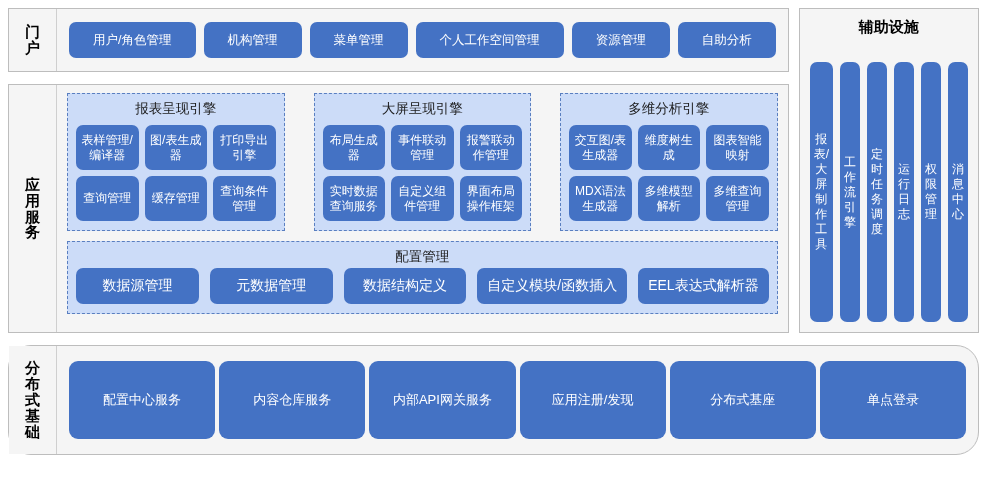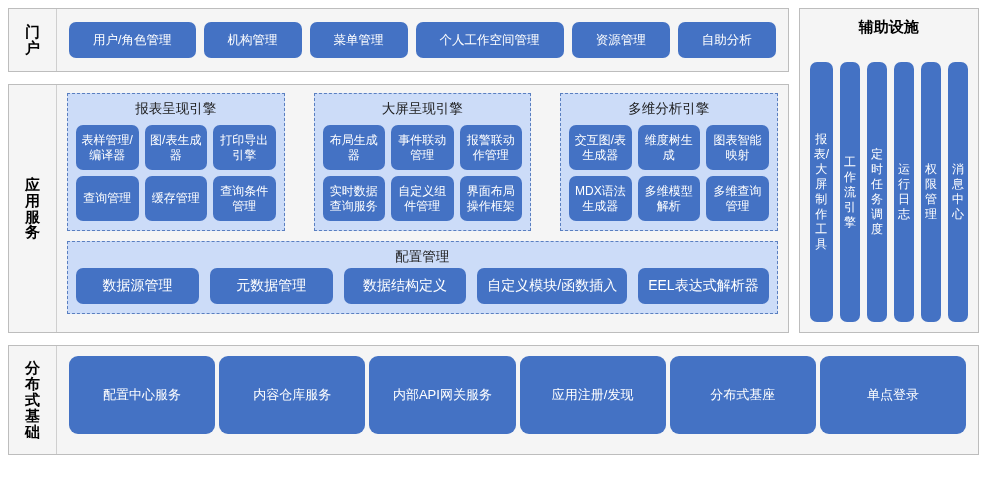--- a/index.html
+++ b/index.html
@@ -195,20 +195,21 @@
   }
   .aux-item.tall { flex: 1.45 1 0; }
 
   
   .bottom-section {
     margin-top: 12px;
   }
   .foundation-body {
     flex: 1;
     display: flex;
+    align-items: center;
     justify-content: space-between;
     gap: 4px;
     padding: 10px 12px;
   }
   .found-tile {
     flex: 1 1 0;
     background: #4472C4;
     color: #ffffff;
     border-radius: 9px;
     font-size: 13px;
@@ -314,21 +315,21 @@
         <div class="aux-item">工作流引擎</div>
         <div class="aux-item">定时任务调度</div>
         <div class="aux-item">运行日志</div>
         <div class="aux-item">权限管理</div>
         <div class="aux-item">消息中心</div>
       </div>
     </div>
 
   </div>
 
-  <div class="section bottom-section" style="height:110px;">
+  <div class="section bottom-section" style="height:110px;border-radius:23px;">
     <div class="band-label">
       <span>分布式基础</span>
     </div>
     <div class="foundation-body">
       <div class="found-tile">配置中心服务</div>
       <div class="found-tile">内容仓库服务</div>
       <div class="found-tile">内部API网关服务</div>
       <div class="found-tile">应用注册/发现</div>
       <div class="found-tile">分布式基座</div>
       <div class="found-tile">单点登录</div>

